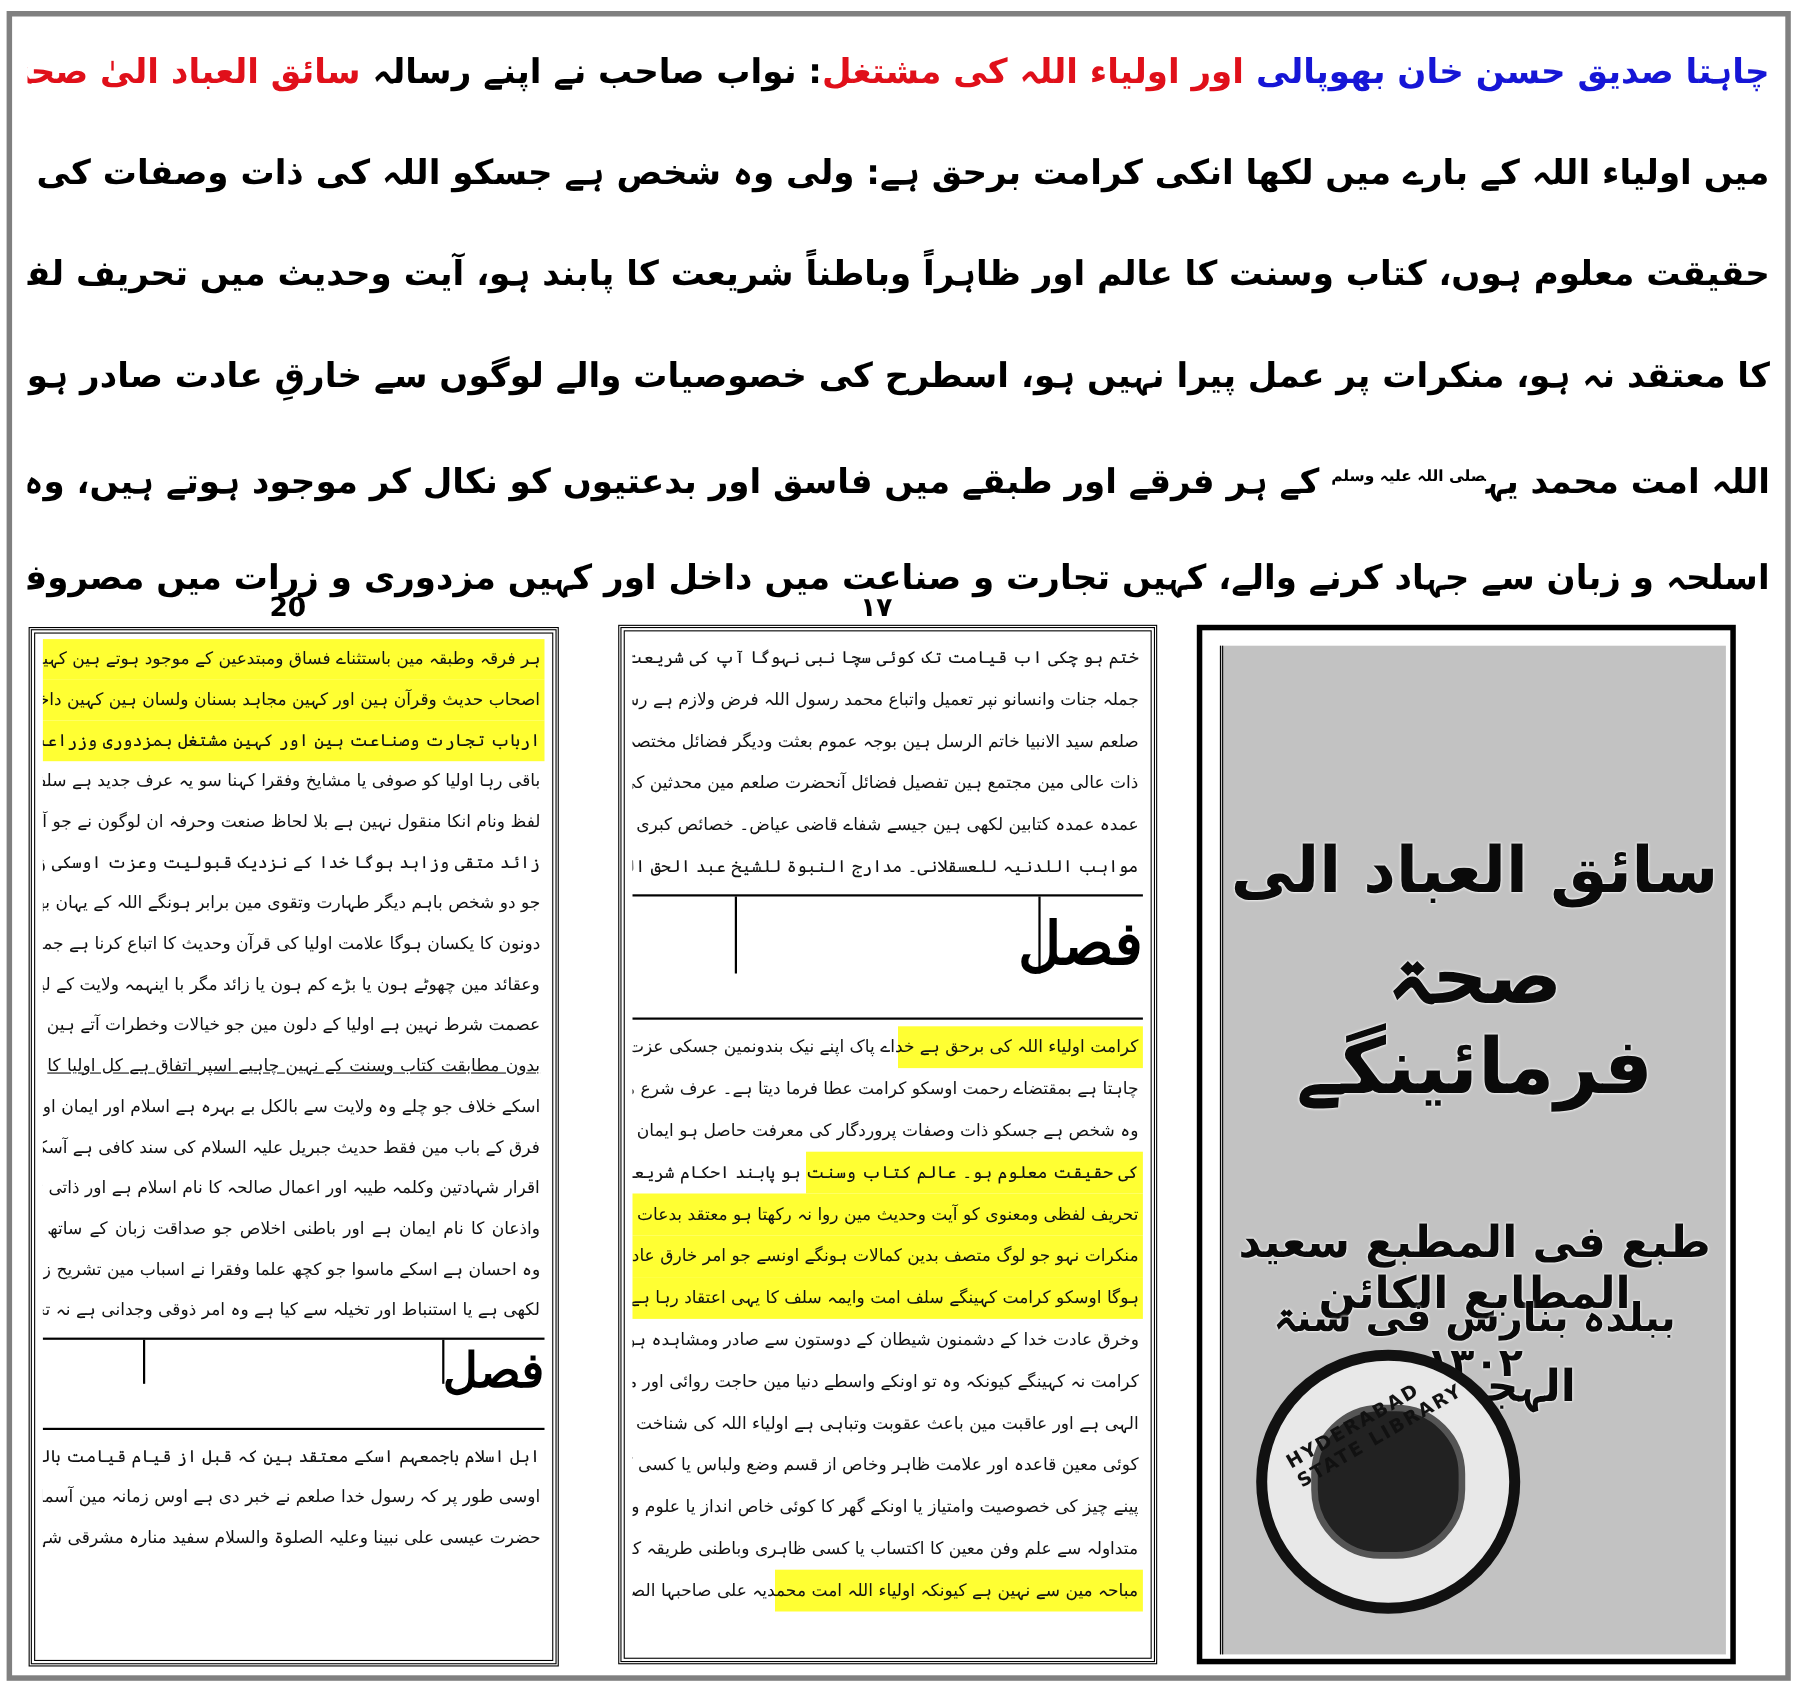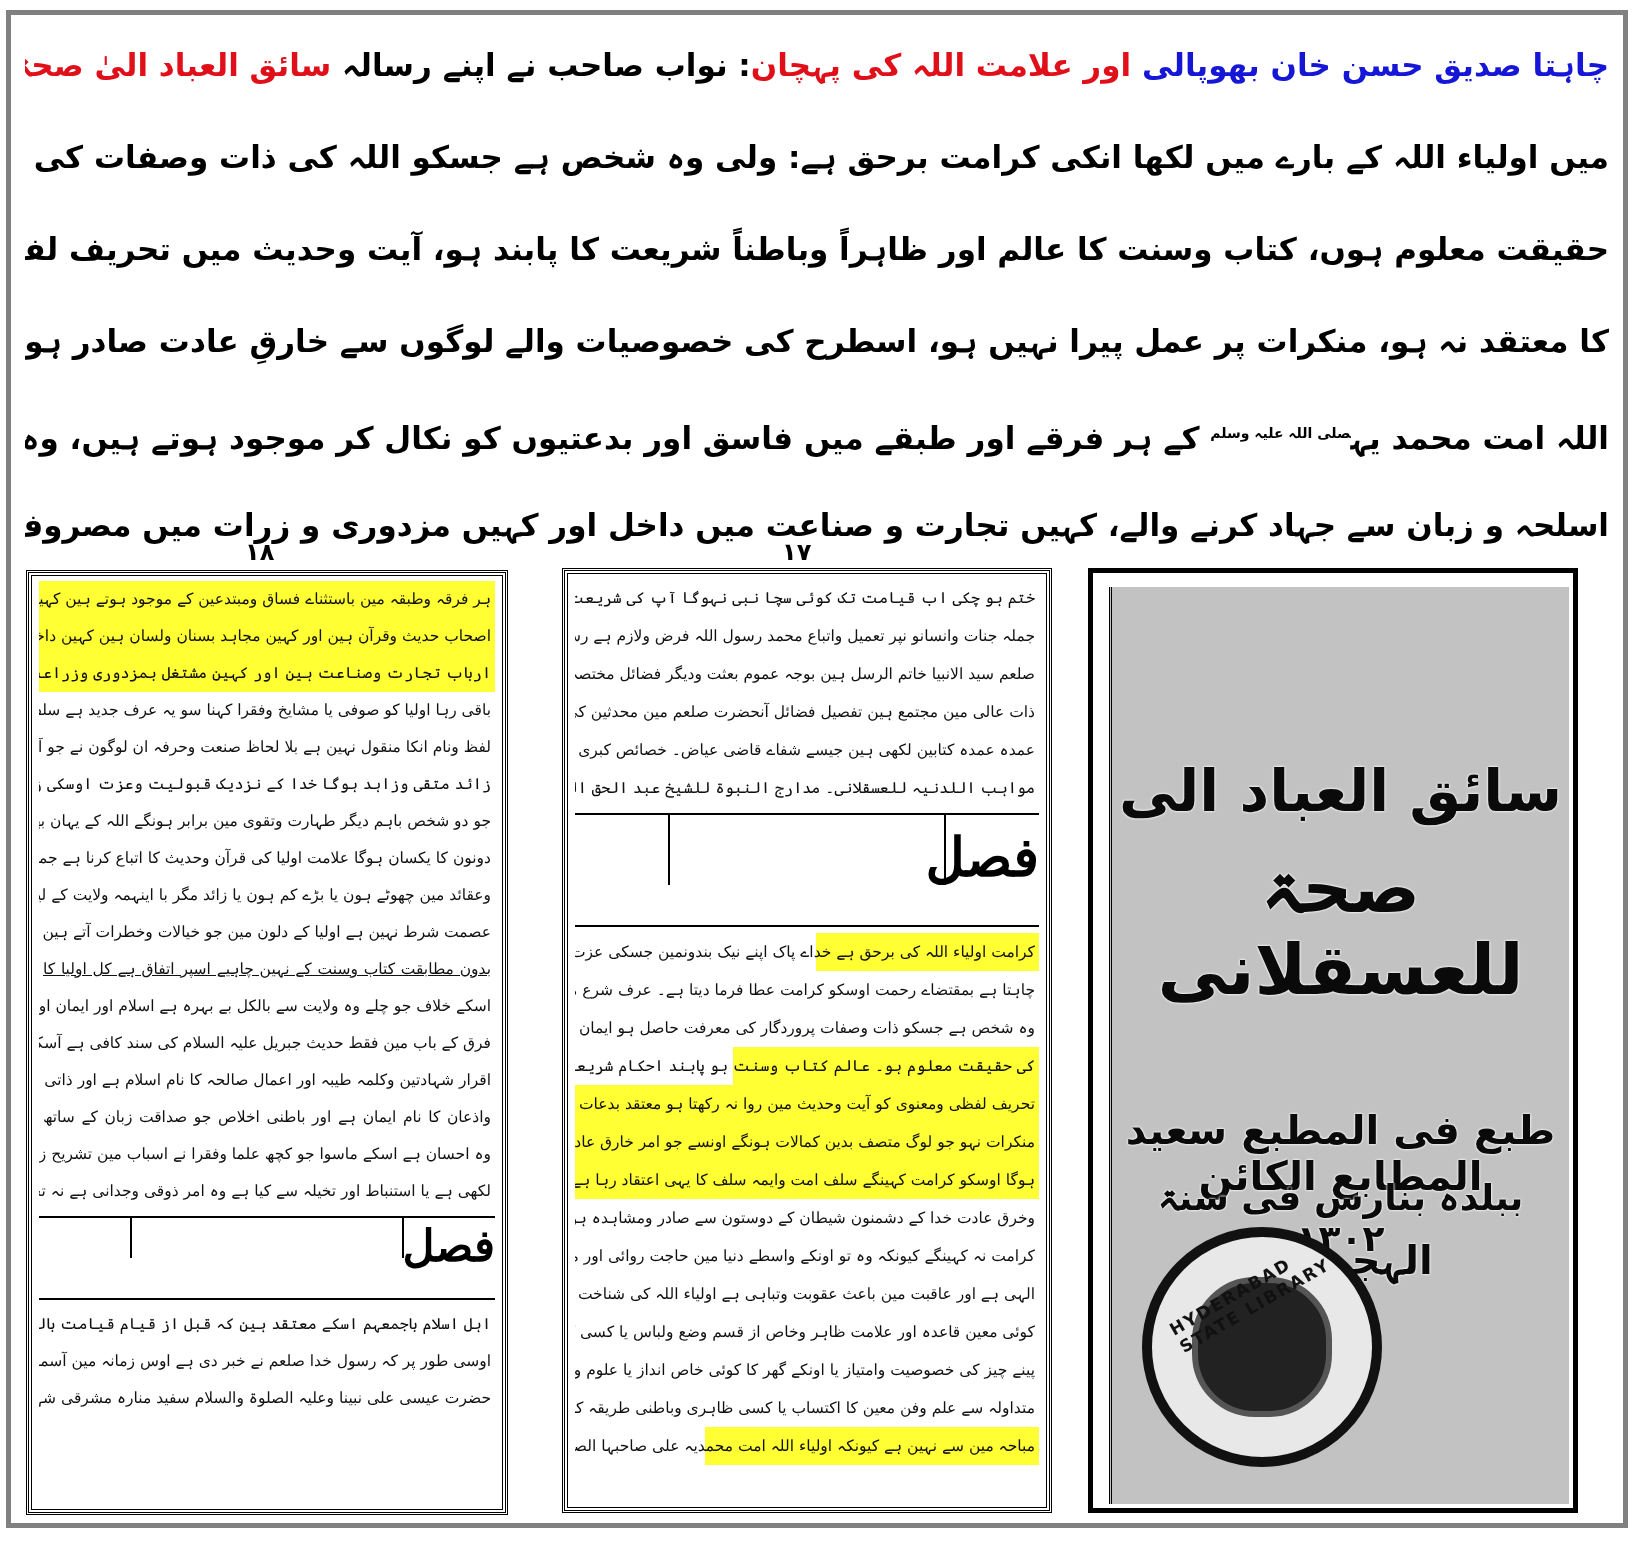--- a/index.html
+++ b/index.html
@@ -74,33 +74,33 @@
     font-size:17px; color:#111; transform:rotate(-30deg); letter-spacing:2px;
   }
 </style>
 </head>
 <body>
 
 <div class="frame">
 
   <div class="header-text">
     <div class="header-line">
-      <span class="c-blue">چاہتا صدیق حسن خان بھوپالی</span><span class="c-red"> اور علامت اللہ کی پہچان</span><span class="c-black">: نواب صاحب نے اپنے رسالہ </span><span class="c-red">سائق العباد الیٰ صحۃ الاعتقاد</span>
+      <span class="c-blue">چاہتا صدیق حسن خان بھوپالی</span><span class="c-red"> اور اولیاء اللہ کی مشتغل</span><span class="c-black">: نواب صاحب نے اپنے رسالہ </span><span class="c-red">سائق العباد الیٰ صحۃ الاعتقاد</span>
     </div>
     <div class="header-line">میں اولیاء اللہ کے بارے میں لکھا انکی کرامت برحق ہے: ولی وہ شخص ہے جسکو اللہ کی ذات وصفات کی معرفت حاصل ہوں، ایمان واخلاص کی</div>
     <div class="header-line">حقیقت معلوم ہوں، کتاب وسنت کا عالم اور ظاہراً وباطناً شریعت کا پابند ہو، آیت وحدیث میں تحریف لفظی ومعنی کا روا نہیں رکھتا ہوں، بدعات</div>
     <div class="header-line">کا معتقد نہ ہو، منکرات پر عمل پیرا نہیں ہو، اسطرح کی خصوصیات والے لوگوں سے خارقِ عادت صادر ہوگا جسکو کرامتِ اولیا کہا جائیگا۔۔ اولیاء</div>
     <div class="header-line">
       <span>اللہ امت محمد یہ</span><span class="salutation">صلی اللہ علیہ وسلم</span><span> کے ہر فرقے اور طبقے میں فاسق اور بدعتیوں کو نکال کر موجود ہوتے ہیں، وہ کہیں صحاب حدیث وقران میں ہونگے، کہیں</span>
     </div>
     <div class="header-line">اسلحہ و زبان سے جہاد کرنے والے، کہیں تجارت و صناعت میں داخل اور کہیں مزدوری و زرات میں مصروف ہونگے۔</div>
   </div>
 </div>
 
-<div class="page-num" style="left:245px; top:538px;">۱۸</div>
+<div class="page-num" style="left:245px; top:538px;">20</div>
 <div class="page-num" style="left:782px; top:538px;">۱۷</div>
 
 <div class="scan" style="left:26px; top:570px; width:482px; height:945px;">
   <div class="scan-inner" id="left-inner">
       <div class="scan-line hl" style="height: 37px; line-height: 37px; font-size: 15.5px;">ہر فرقہ وطبقہ مین باستثناے فساق ومبتدعین کے موجود ہوتے ہین کہین صح</div>
       <div class="scan-line hl" style="height: 37px; line-height: 37px; font-size: 15.5px;">اصحاب حدیث وقرآن ہین اور کہین مجاہد بسنان ولسان ہین کہین داخل</div>
       <div class="scan-line hl" style="height: 37px; line-height: 37px; font-size: 15.5px;">ارباب تجارت وصناعت ہین اور کہین مشتغل بمزدوری وزراعت ہین</div>
       <div class="scan-line" style="height: 37px; line-height: 37px; font-size: 15.5px;">باقی رہا اولیا کو صوفی یا مشایخ وفقرا کہنا سو یہ عرف جدید ہے سلف سے کوئی</div>
       <div class="scan-line" style="height: 37px; line-height: 37px; font-size: 15.5px;">لفظ ونام انکا منقول نہین ہے بلا لحاظ صنعت وحرفہ ان لوگون نے جو آدمی</div>
       <div class="scan-line" style="height: 37px; line-height: 37px; font-size: 15.5px;">زائد متقی وزاہد ہوگا خدا کے نزدیک قبولیت وعزت اوسکی زیادہ ہوگی</div>
@@ -150,21 +150,21 @@
       <div class="scan-line" style="font-size: 15.5px; height: 38px; line-height: 38px;">کوئی معین قاعدہ اور علامت ظاہر وخاص از قسم وضع ولباس یا کسی کھانے</div>
       <div class="scan-line" style="font-size: 15.5px; height: 38px; line-height: 38px;">پینے چیز کی خصوصیت وامتیاز یا اونکے گھر کا کوئی خاص انداز یا علوم وفنون</div>
       <div class="scan-line" style="font-size: 15.5px; height: 38px; line-height: 38px;">متداولہ سے علم وفن معین کا اکتساب یا کسی ظاہری وباطنی طریقہ کا اختصاص امور</div>
       <div class="scan-line hl-part" style="--hw: 72%; font-size: 15.5px; height: 38px; line-height: 38px;">مباحہ مین سے نہین ہے کیونکہ اولیاء اللہ امت محمدیہ علی صاحبہا الصلوۃ والسلام</div>
     </div>
 </div>
 
 <div class="cover">
   <div class="cover-grey">
     <div class="cover-title" style="top:170px; font-size:58px;">سائق العباد الی</div>
-    <div class="cover-title" style="top:260px; font-size:70px;">صحۃ للعسقلانی</div>
+    <div class="cover-title" style="top:260px; font-size:70px;">صحۃ فرمائینگے</div>
     <div class="cover-title" style="top:520px; font-size:40px;">طبع فی المطبع سعید المطابع الکائن</div>
     <div class="cover-title" style="top:590px; font-size:36px;">ببلدہ بنارس فی سنۃ ۱۳۰۲</div>
     <div class="cover-title" style="top:650px; font-size:40px; left:40px;">الہجریہ</div>
     <div class="cover-stamp">
       <div class="inner"></div>
       <div class="stamp-text">HYDERABAD STATE LIBRARY</div>
     </div>
   </div>
 </div>
 

